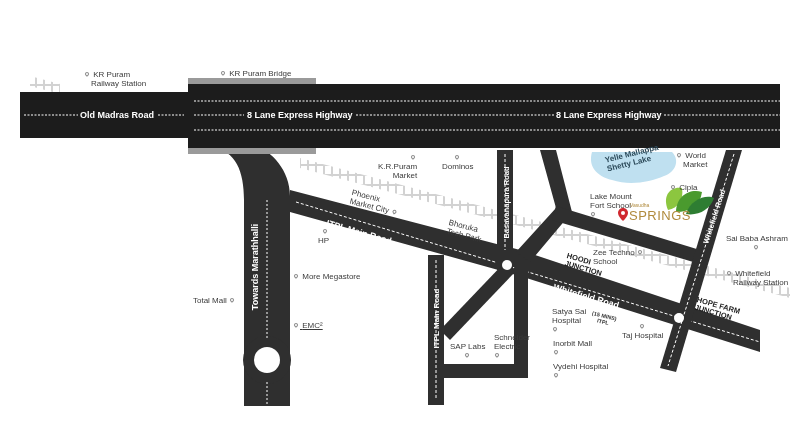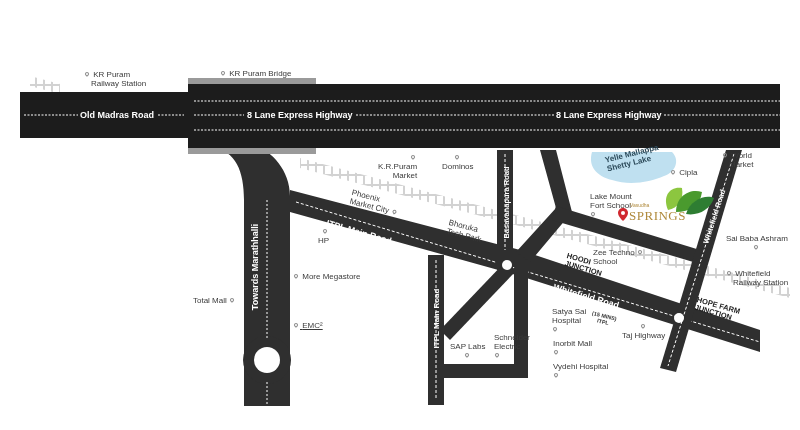--- a/index.html
+++ b/index.html
@@ -151,26 +151,26 @@
   <span class="pin"></span>
 </div>
 <div class="lbl" style="left:293px;top:321px;text-decoration:underline;">
   <span class="pin"></span>
   <span>EMC²</span>
 </div>
 <div class="lbl" style="left:604px;top:156px;transform:rotate(-14deg);transform-origin:left top;font-weight:bold;color:#2c4a5a;">
   <span>Yelle Mallappa</span><br>
   <span>Shetty Lake</span>
 </div>
-<div class="lbl" style="left:676px;top:151px;padding-left:46px;">
+<div class="lbl" style="left:676px;top:151px;">
   <span class="pin"></span>
   <span>World</span><br>
   <span style="padding-left:7px">Market</span>
 </div>
-<div class="lbl" style="left:670px;top:168px;">
+<div class="lbl" style="left:670px;top:183px;">
   <span class="pin"></span>
   <span>Cipla</span>
 </div>
 <div class="lbl" style="left:576px;top:192px;margin-left:14px;">
   <span>Lake Mount</span><br>
   <span>Fort School</span><br>
   <span style="padding-left:14px" class="pin"></span>
 </div>
 <div class="lbl" style="left:593px;top:248px;">
   <span>Zee Techno</span>
@@ -190,21 +190,21 @@
   <span>Satya Sai</span><br>
   <span>Hospital</span><br>
   <span class="pin"></span>
 </div>
 <div class="lbl" style="left:593px;top:310px;font-size:5.5px;line-height:6px;transform:rotate(14deg);transform-origin:left top;font-weight:bold;color:#333;text-align:center;">
   <span>(15 MINS)</span><br>
   <span>ITPL</span>
 </div>
 <div class="lbl" style="left:622px;top:322px;text-align:center;">
   <span class="pin"></span><br>
-  <span>Taj Highway</span>
+  <span>Taj Hospital</span>
 </div>
 <div class="lbl" style="left:553px;top:339px;">
   <span>Inorbit Mall</span><br>
   <span class="pin"></span>
 </div>
 <div class="lbl" style="left:553px;top:362px;">
   <span>Vydehi Hospital</span><br>
   <span class="pin"></span>
 </div>
 <div class="lbl" style="left:450px;top:342px;text-align:center;">
@@ -216,14 +216,14 @@
   <span>Electric</span><br>
   <span class="pin"></span>
 </div>
 
 <div class="brand" style="left:618px;top:204px;">
   <svg width="10" height="13" viewBox="0 0 10 13" style="position:absolute;left:0;top:4px;">
     <path d="M5,0 C2,0 0,2.2 0,5 C0,8.5 5,13 5,13 C5,13 10,8.5 10,5 C10,2.2 8,0 5,0 Z" fill="#d0282f"></path>
     <circle cx="5" cy="5" r="2" fill="#ffffff"></circle>
   </svg>
   <div style="position:absolute;left:12px;top:-2px;font-size:5px;color:#b08a3c;">Vasudha</div>
-  <div style="position:absolute;left:11px;top:4px;font-size:13px;font-family:Liberation Serif, serif;color:#b08a3c;letter-spacing:0.5px;">SPRINGS</div>
+  <div style="position:absolute;left:11px;top:4px;font-size:13px;font-family:Liberation Sans, sans-serif;color:#b08a3c;letter-spacing:0.5px;">SPRINGS</div>
 </div>
 
 </body></html>

